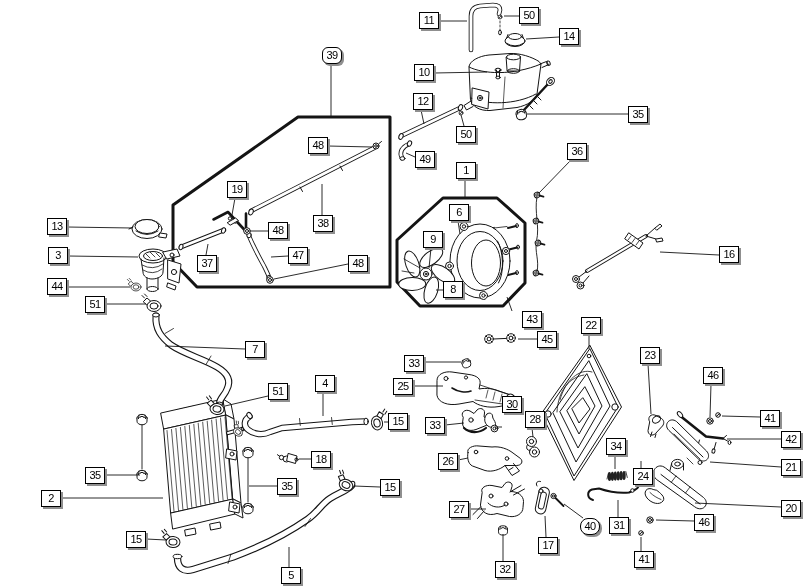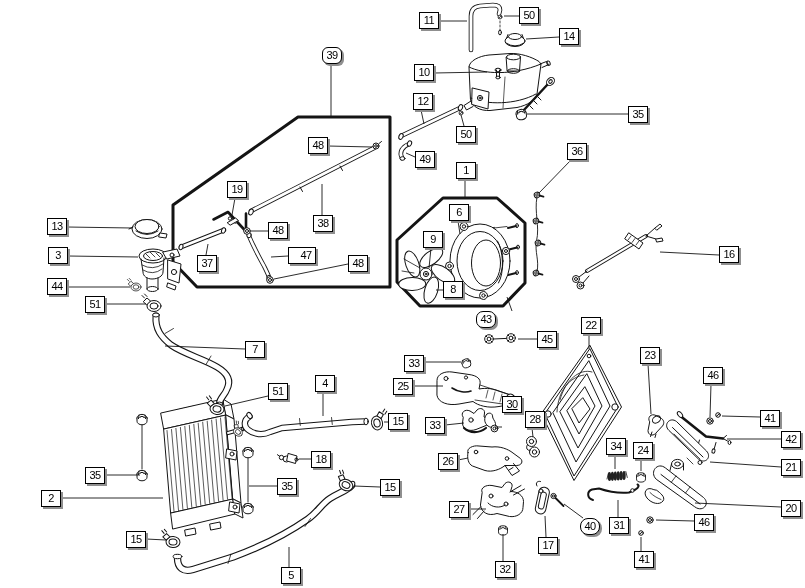--- a/index.html
+++ b/index.html
@@ -565,26 +565,26 @@
     <div class="callout" style="left: 456px; top: 162px;">1</div>
     <div class="callout" style="left: 719px; top: 246px;">16</div>
     <div class="callout" style="left: 47px; top: 218px;">13</div>
     <div class="callout" style="left: 48px; top: 247px;">3</div>
     <div class="callout" style="left: 47px; top: 278px;">44</div>
     <div class="callout" style="left: 308px; top: 137px;">48</div>
     <div class="callout" style="left: 227px; top: 181px;">19</div>
     <div class="callout" style="left: 313px; top: 215px;">38</div>
     <div class="callout" style="left: 268px; top: 222px;">48</div>
     <div class="callout" style="left: 197px; top: 255px;">37</div>
-    <div class="callout" style="left: 288px; top: 247px; padding-left: 8px;">47</div>
+    <div class="callout" style="left: 288px; top: 247px;">47</div>
     <div class="callout" style="left: 348px; top: 255px;">48</div>
     <div class="callout" style="left: 449px; top: 204px;">6</div>
     <div class="callout" style="left: 423px; top: 231px;">9</div>
     <div class="callout" style="left: 443px; top: 281px;">8</div>
-    <div class="callout" style="left: 476px; top: 311px; border-radius: 7px;">43</div>
+    <div class="callout" style="left: 522px; top: 311px;">43</div>
     <div class="callout" style="left: 537px; top: 331px;">45</div>
     <div class="callout" style="left: 404px; top: 355px;">33</div>
     <div class="callout" style="left: 581px; top: 317px;">22</div>
     <div class="callout" style="left: 85px; top: 296px;">51</div>
     <div class="callout" style="left: 245px; top: 341px;">7</div>
     <div class="callout" style="left: 268px; top: 383px;">51</div>
     <div class="callout" style="left: 315px; top: 375px;">4</div>
     <div class="callout" style="left: 388px; top: 413px;">15</div>
     <div class="callout" style="left: 393px; top: 378px;">25</div>
     <div class="callout" style="left: 425px; top: 417px;">33</div>
@@ -594,21 +594,21 @@
     <div class="callout" style="left: 703px; top: 367px;">46</div>
     <div class="callout" style="left: 760px; top: 410px;">41</div>
     <div class="callout" style="left: 781px; top: 431px;">42</div>
     <div class="callout" style="left: 781px; top: 459px;">21</div>
     <div class="callout" style="left: 311px; top: 451px;">18</div>
     <div class="callout" style="left: 277px; top: 478px;">35</div>
     <div class="callout" style="left: 85px; top: 467px;">35</div>
     <div class="callout" style="left: 41px; top: 490px;">2</div>
     <div class="callout" style="left: 438px; top: 453px;">26</div>
     <div class="callout" style="left: 606px; top: 438px;">34</div>
-    <div class="callout" style="left: 633px; top: 442px;">24</div>
+    <div class="callout" style="left: 633px; top: 468px;">24</div>
     <div class="callout" style="left: 609px; top: 517px;">31</div>
     <div class="callout" style="left: 580px; top: 518px; border-radius: 8px;">40</div>
     <div class="callout" style="left: 538px; top: 537px;">17</div>
     <div class="callout" style="left: 449px; top: 501px;">27</div>
     <div class="callout" style="left: 495px; top: 561px;">32</div>
     <div class="callout" style="left: 126px; top: 531px;">15</div>
     <div class="callout" style="left: 380px; top: 479px;">15</div>
     <div class="callout" style="left: 281px; top: 567px;">5</div>
     <div class="callout" style="left: 781px; top: 500px;">20</div>
     <div class="callout" style="left: 694px; top: 514px;">46</div>

